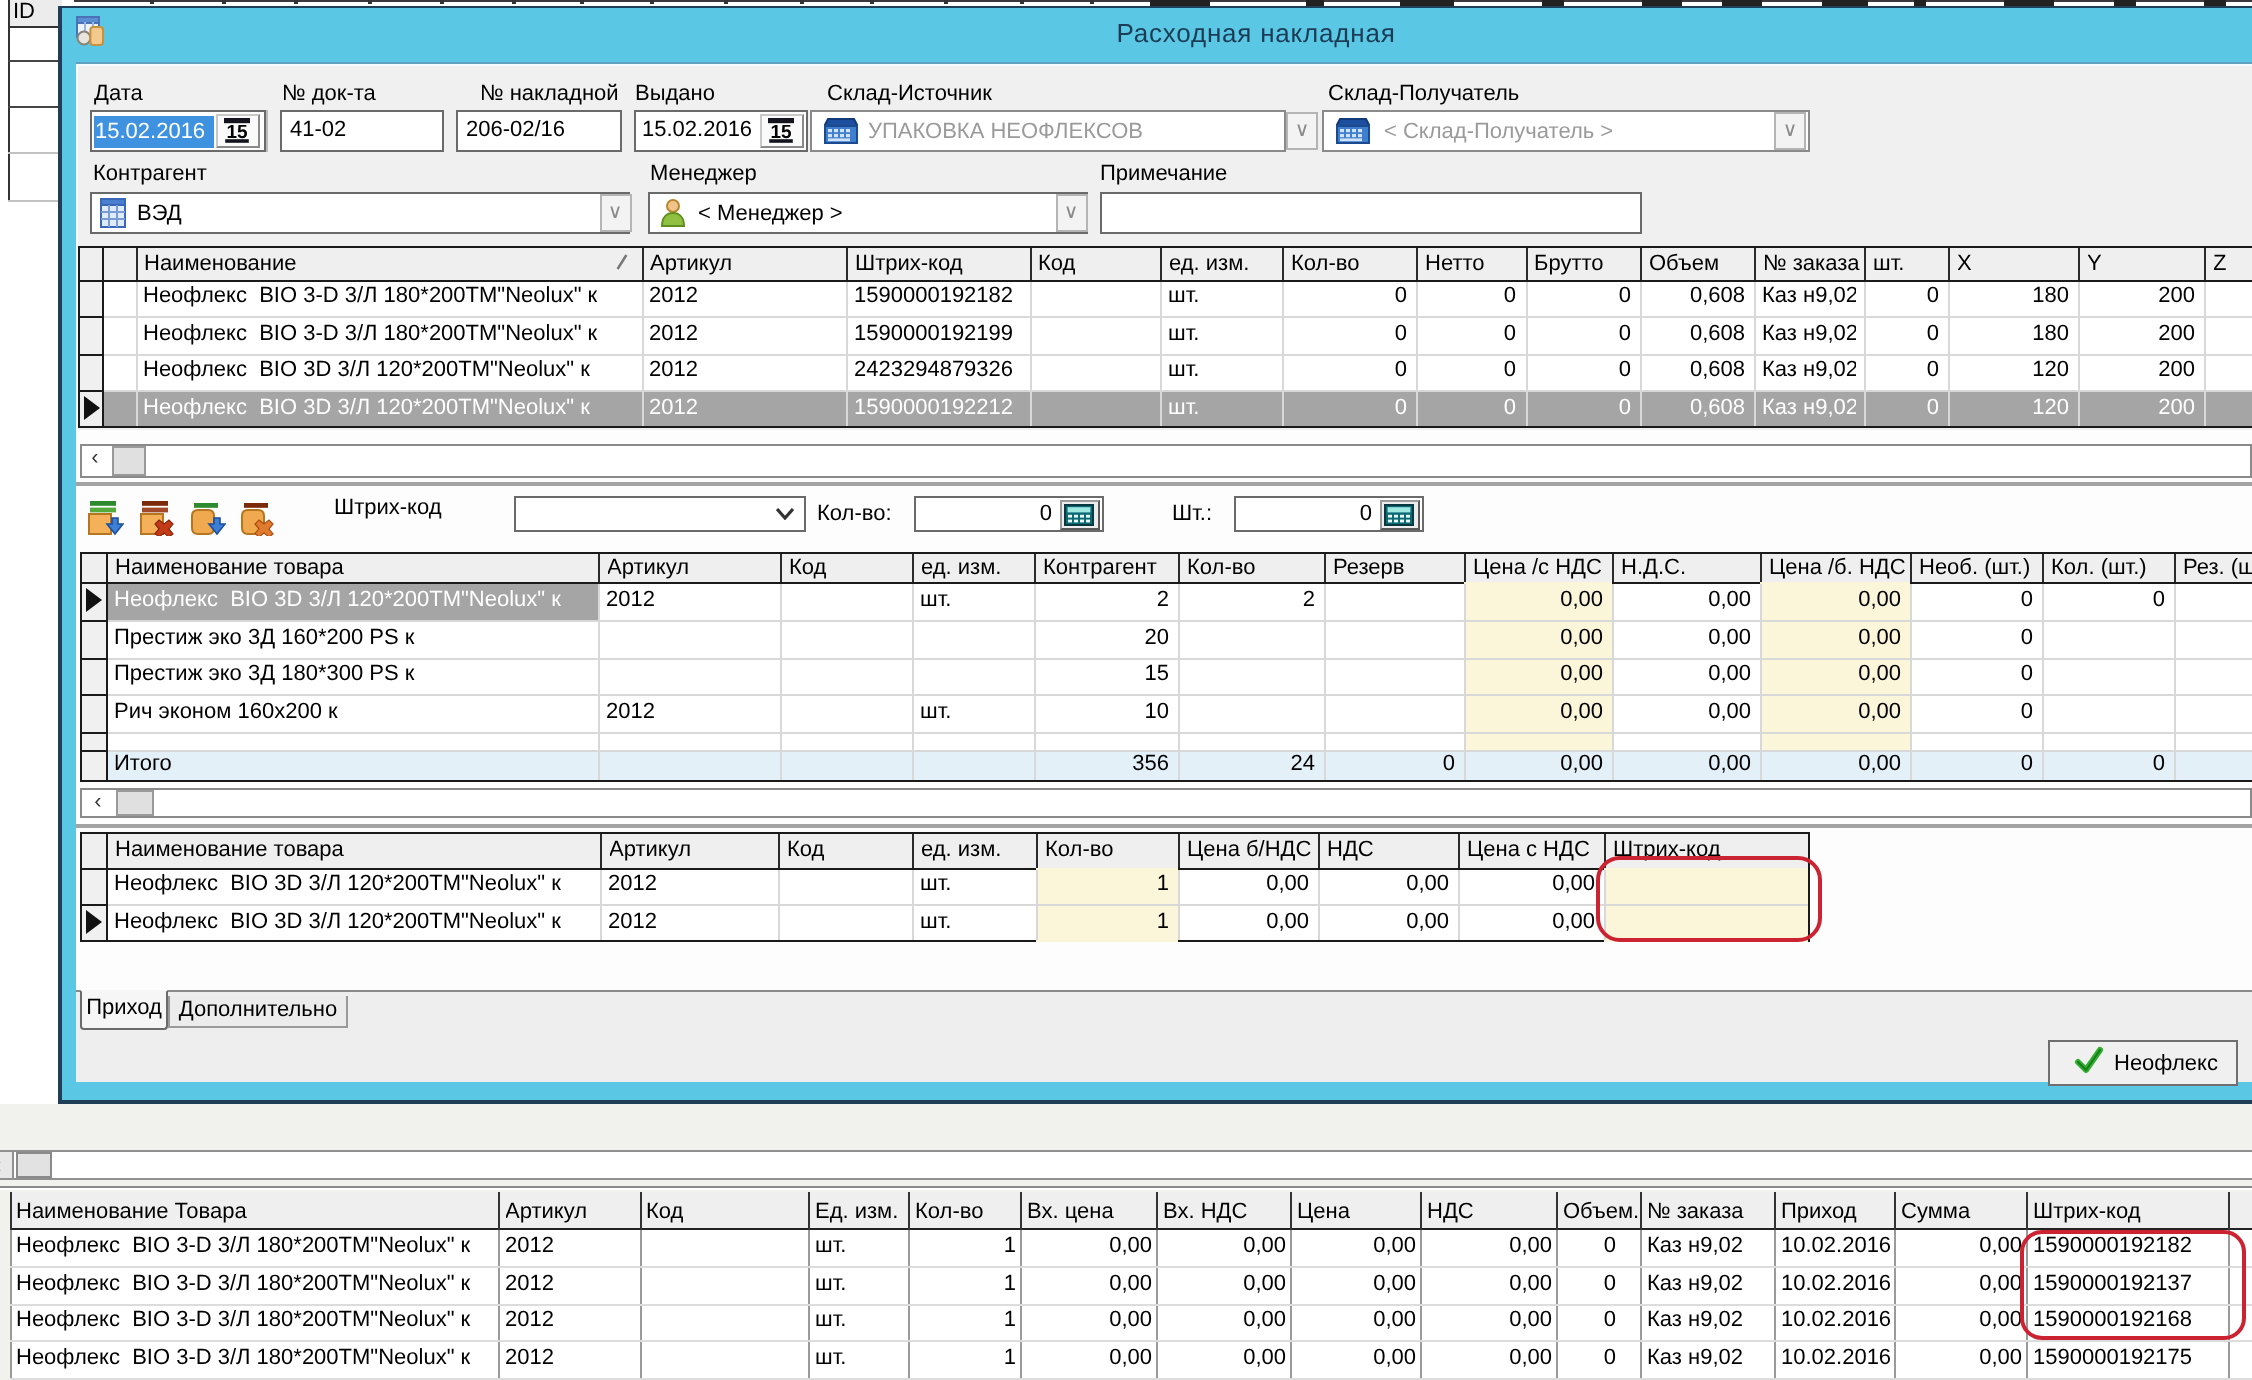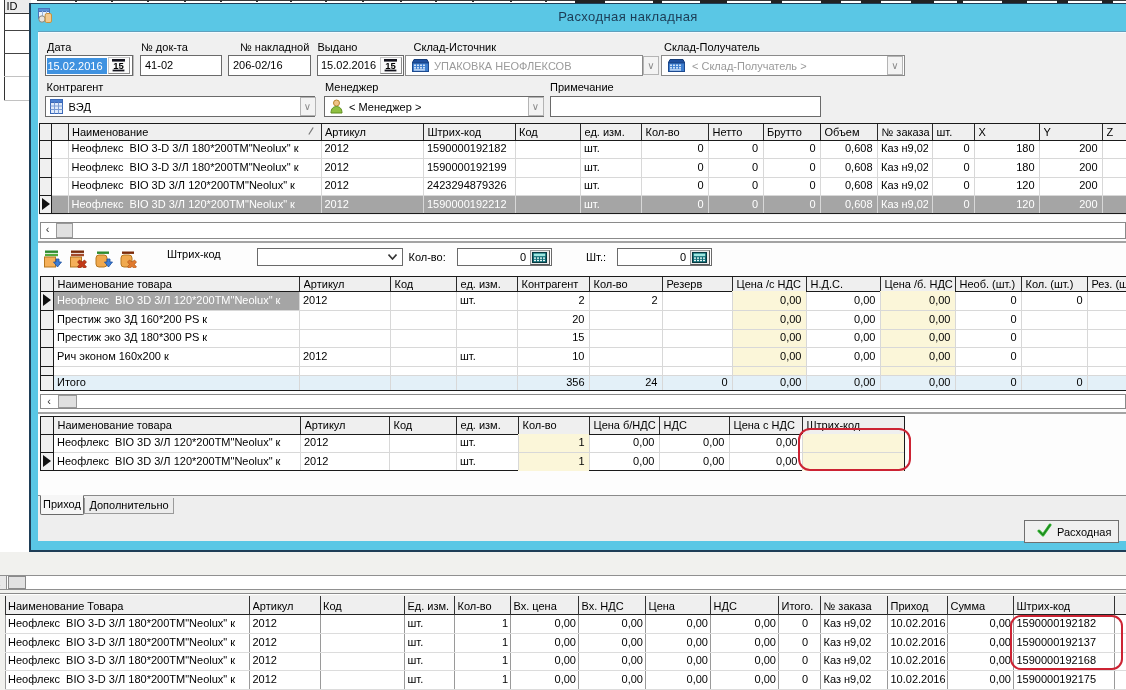--- a/index.html
+++ b/index.html
@@ -80,21 +80,21 @@
 <div style="position:absolute;left:1114px;top:596px;width:1px;height:18.5px;background:#333"></div>
 <div style="position:absolute;left:8.0px;top:599.5px;width:239.5px;height:13px;overflow:hidden;white-space:nowrap">Наименование Товара</div>
 <div style="position:absolute;left:252.5px;top:599.5px;width:65.5px;height:13px;overflow:hidden;white-space:nowrap">Артикул</div>
 <div style="position:absolute;left:323.0px;top:599.5px;width:79.5px;height:13px;overflow:hidden;white-space:nowrap">Код</div>
 <div style="position:absolute;left:407.5px;top:599.5px;width:45px;height:13px;overflow:hidden;white-space:nowrap">Ед. изм.</div>
 <div style="position:absolute;left:457.5px;top:599.5px;width:51px;height:13px;overflow:hidden;white-space:nowrap">Кол-во</div>
 <div style="position:absolute;left:513.5px;top:599.5px;width:63px;height:13px;overflow:hidden;white-space:nowrap">Вх. цена</div>
 <div style="position:absolute;left:581.5px;top:599.5px;width:62px;height:13px;overflow:hidden;white-space:nowrap">Вх. НДС</div>
 <div style="position:absolute;left:648.5px;top:599.5px;width:60px;height:13px;overflow:hidden;white-space:nowrap">Цена</div>
 <div style="position:absolute;left:713.5px;top:599.5px;width:63px;height:13px;overflow:hidden;white-space:nowrap">НДС</div>
-<div style="position:absolute;left:781.5px;top:599.5px;width:37px;height:13px;overflow:hidden;white-space:nowrap">Итого.</div>
+<div style="position:absolute;left:781.5px;top:599.5px;width:37px;height:13px;overflow:hidden;white-space:nowrap">Объем.</div>
 <div style="position:absolute;left:823.5px;top:599.5px;width:62px;height:13px;overflow:hidden;white-space:nowrap">№ заказа</div>
 <div style="position:absolute;left:890.5px;top:599.5px;width:55px;height:13px;overflow:hidden;white-space:nowrap">Приход</div>
 <div style="position:absolute;left:950.5px;top:599.5px;width:61px;height:13px;overflow:hidden;white-space:nowrap">Сумма</div>
 <div style="position:absolute;left:1016.5px;top:599.5px;width:96px;height:13px;overflow:hidden;white-space:nowrap">Штрих-код</div>
 <div style="position:absolute;left:4.5px;top:633px;width:1121.5px;height:1px;background:#dcdcdc"></div>
 <div style="position:absolute;left:4.5px;top:651.5px;width:1121.5px;height:1px;background:#dcdcdc"></div>
 <div style="position:absolute;left:4.5px;top:670px;width:1121.5px;height:1px;background:#dcdcdc"></div>
 <div style="position:absolute;left:4.5px;top:688.5px;width:1121.5px;height:1px;background:#dcdcdc"></div>
 <div style="position:absolute;left:8.0px;top:617.0px;width:239.0px;height:13px;overflow:hidden;white-space:nowrap">Неофлекс&nbsp; BIO 3-D 3/Л 180*200ТМ"Neolux" к</div>
 <div style="position:absolute;left:252.5px;top:617.0px;width:65.0px;height:13px;overflow:hidden;white-space:nowrap">2012</div>
@@ -590,13 +590,13 @@
 <div style="position:absolute;left:798px;top:427.5px;width:113px;height:43.5px;border:2.5px solid #cc2333;border-radius:12px"></div>
 <div style="position:absolute;left:38px;top:495.3px;width:1088px;height:1px;background:#8a8a8a"></div>
 <div style="position:absolute;left:38px;top:496.3px;width:1088px;height:44.7px;background:#eeeeee"></div>
 <div style="position:absolute;left:84px;top:497.5px;width:90px;height:16.3px;background:#ececec;border:1px solid #9a9a9a;border-top:none;text-align:center;line-height:15px">Дополнительно</div>
 <div style="position:absolute;left:40px;top:495.3px;width:44px;height:20px;background:#f6f6f6;border:1px solid #6a6a6a;border-top:1px solid #f6f6f6;border-radius:0 0 2px 2px;text-align:center;line-height:17px">Приход</div>
 <div style="position:absolute;left:1024px;top:519.5px;width:95px;height:23px;background:#f0f0f0;border:1px solid #6f6f6f"></div>
 <svg style="position:absolute;left:1037px;top:523px;width:15px;height:15px;" viewBox="0 0 15 15">
       <path d="M2,8 L6,12 L13,2" fill="none" stroke="#2fae2f" stroke-width="3" stroke-linecap="round" stroke-linejoin="round"></path>
       <path d="M2,8 L6,12 L13,2" fill="none" stroke="#1a7a1a" stroke-width="1" stroke-linecap="round"></path>
     </svg>
-<div style="position:absolute;left:1057px;top:526px;">Расходная</div>
+<div style="position:absolute;left:1057px;top:526px;">Неофлекс</div>
 </div>
 </body></html>

